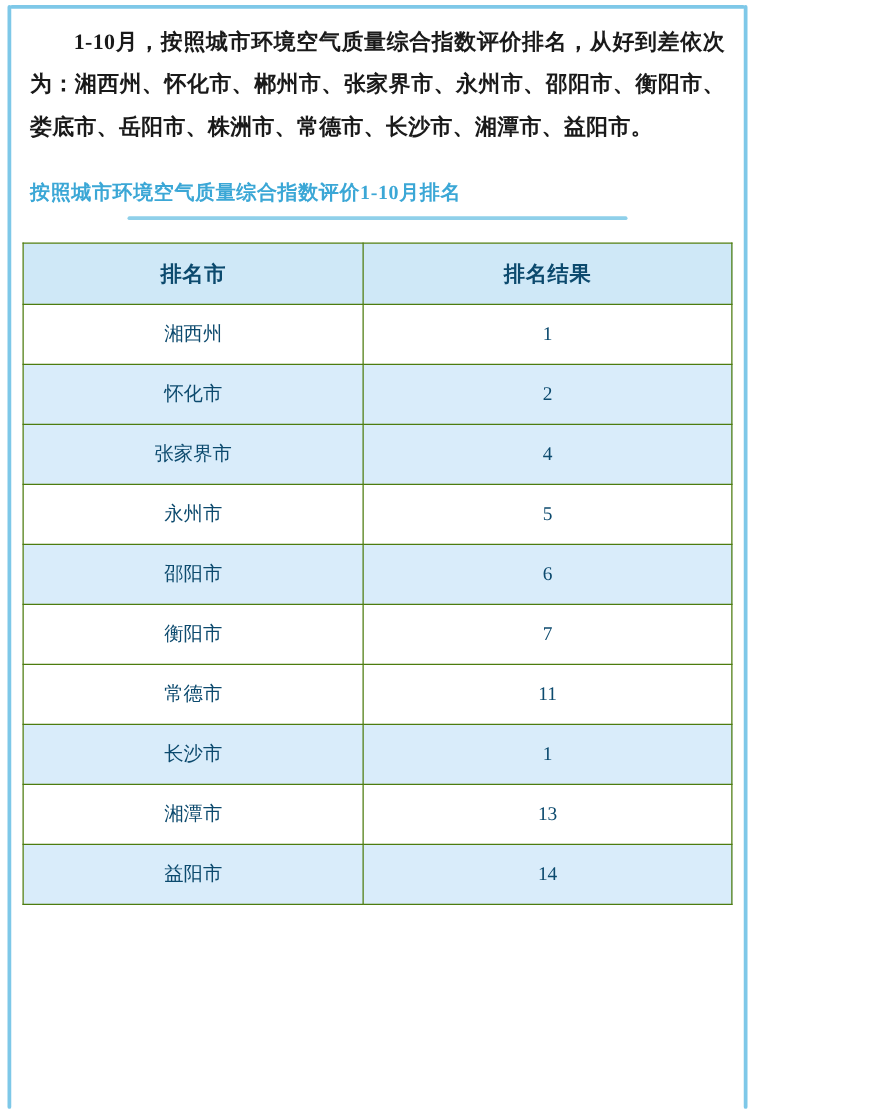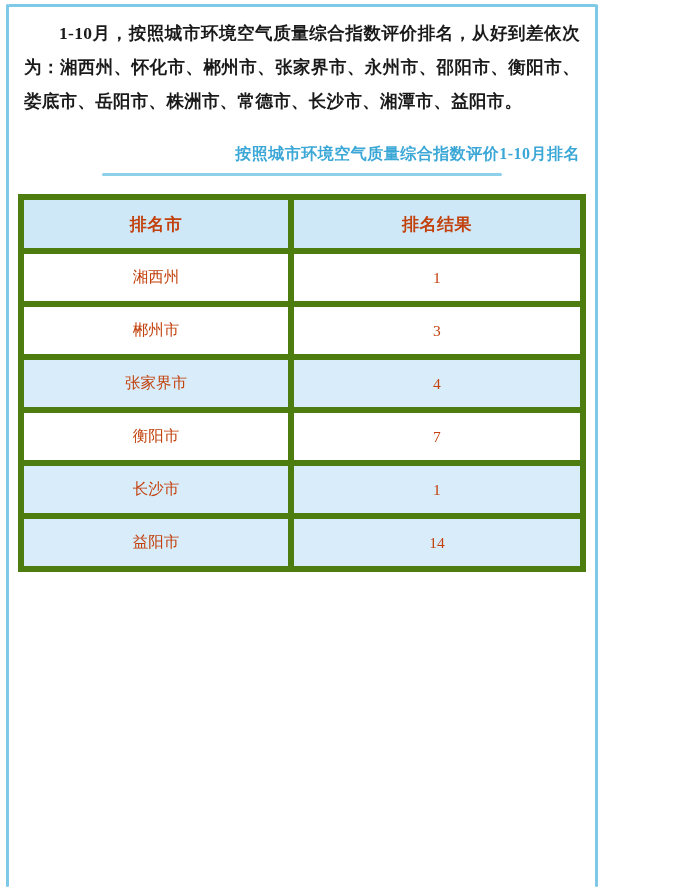--- a/index.html
+++ b/index.html
@@ -60,21 +60,21 @@
     font-weight: bold;
     line-height: 1.95;
     color: #1a1a1a;
     text-align: justify;
     letter-spacing: 0.3px;
     text-indent: 2em;
     margin: 0 6px 0 6px;
   }
   .subtitle-wrap {
     margin-top: 26px;
-    text-align: right;
+    text-align: left;
   }
   .subtitle {
     display: inline-block;
     font-family: "Liberation Serif", serif;
     font-size: 16px;
     font-weight: bold;
     color: #3ba7d6;
     letter-spacing: 0.5px;
     padding: 0 6px 8px 6px;
   }
@@ -86,24 +86,24 @@
     border-radius: 2px;
   }
   table.rank-table {
     margin-top: 18px;
     width: 100%;
     border-collapse: collapse;
     table-layout: fixed;
   }
   table.rank-table th,
   table.rank-table td {
-    border: 6px solid #4d7c0f;
+    border: 1px solid #4d7c0f;
     text-align: center;
     font-family: "Liberation Serif", serif;
-    color: #c2410c;
+    color: #0c4a6e;
   }
   table.rank-table th {
     background: #cfe8f7;
     font-size: 17px;
     font-weight: bold;
     height: 46px;
     letter-spacing: 0.5px;
   }
   table.rank-table td {
     height: 45px;
@@ -142,35 +142,51 @@
         <tr>
           <th>排名市</th>
           <th>排名结果</th>
         </tr>
       </thead>
       <tbody>
         <tr>
           <td>湘西州</td>
           <td>1</td>
         </tr>
-        <tr>
-          <td>郴州市</td>
-          <td>3</td>
+        <tr class="alt">
+          <td>怀化市</td>
+          <td>2</td>
         </tr>
         <tr class="alt">
           <td>张家界市</td>
           <td>4</td>
         </tr>
         <tr>
+          <td>永州市</td>
+          <td>5</td>
+        </tr>
+        <tr class="alt">
+          <td>邵阳市</td>
+          <td>6</td>
+        </tr>
+        <tr>
           <td>衡阳市</td>
           <td>7</td>
+        </tr>
+        <tr>
+          <td>常德市</td>
+          <td>11</td>
         </tr>
         <tr class="alt">
           <td>长沙市</td>
           <td>1</td>
+        </tr>
+        <tr>
+          <td>湘潭市</td>
+          <td>13</td>
         </tr>
         <tr class="alt">
           <td>益阳市</td>
           <td>14</td>
         </tr>
       </tbody>
     </table>
 
   </div>
 </div>

